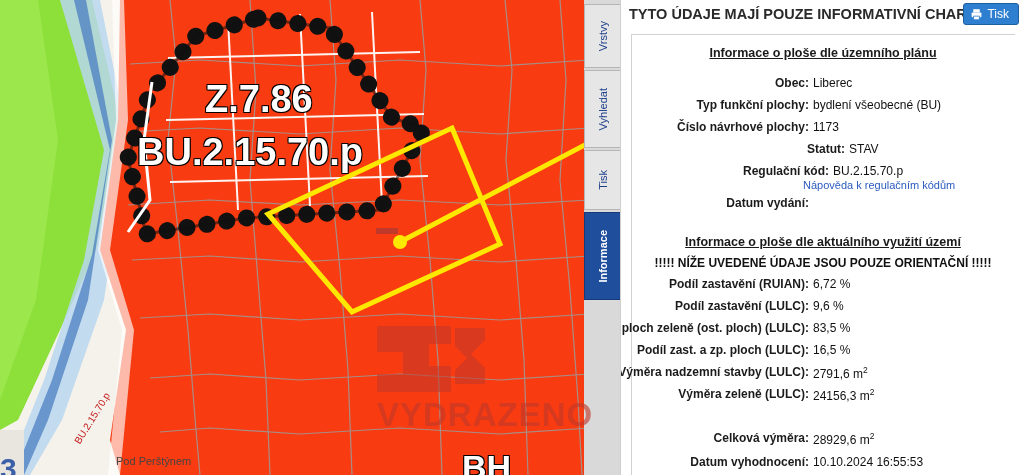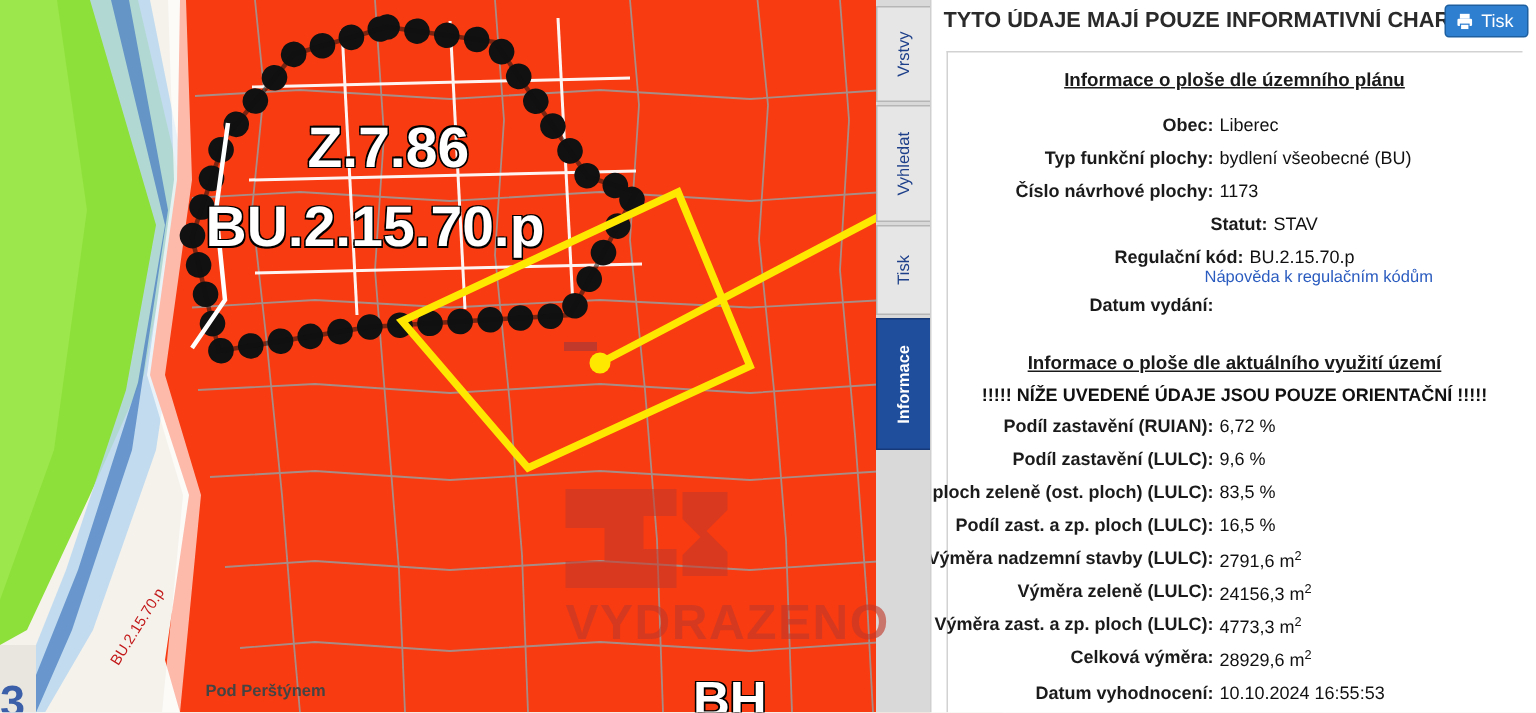--- a/index.html
+++ b/index.html
@@ -29,21 +29,21 @@
     font-family:"Liberation Sans", sans-serif;
     text-shadow:-1px -1px 0 #000,1px -1px 0 #000,-1px 1px 0 #000,1px 1px 0 #000;
     white-space:nowrap;
   }
   #lbl-z786{left:205px;top:78px;font-size:38px;}
   #lbl-bu{left:137px;top:131px;font-size:38px;}
   #lbl-bottom{left:462px;top:448px;font-size:34px;color:#ffffff;}
   #lbl-bl{left:0px;top:452px;font-size:30px;color:#3b5fa8;text-shadow:none;font-weight:bold;}
   #lbl-small1{left:72px;top:440px;font-size:10px;color:#c21a1a;text-shadow:none;font-weight:normal;
     transform:rotate(-58deg);transform-origin:left top;}
-  #lbl-small2{left:137px;top:455px;font-size:11px;color:#444;text-shadow:none;font-weight:bold;}
+  #lbl-small2{left:116px;top:455px;font-size:11px;color:#444;text-shadow:none;font-weight:normal;}
 
   
   #tabs{position:absolute;left:584px;top:0;width:36px;height:475px;background:#d9d9d9;}
   .vtab{
     position:absolute;left:0;width:36px;
     background:#e6e6e6;border:1px solid #b6b6b6;border-right:none;
     color:#1d3f8a;font-size:11px;
     display:flex;align-items:center;justify-content:center;
     cursor:pointer;
   }
@@ -260,24 +260,20 @@
       <span class="v">16,5 %</span>
     </div>
     <div class="row" style="top:365px;">
       <span class="k">Výměra nadzemní stavby (LULC):</span>
       <span class="v"><span>2791,6 m</span><span class="sup">2</span></span>
     </div>
     <div class="row" style="top:387px;">
       <span class="k">Výměra zeleně (LULC):</span>
       <span class="v"><span>24156,3 m</span><span class="sup">2</span></span>
     </div>
-    <div class="row" style="top:409px;">
-      <span class="k">Výměra zast. a zp. ploch (LULC):</span>
-      <span class="v"><span>4773,3 m</span><span class="sup">2</span></span>
-    </div>
     <div class="row" style="top:431px;">
       <span class="k">Celková výměra:</span>
       <span class="v"><span>28929,6 m</span><span class="sup">2</span></span>
     </div>
     <div class="row" style="top:455px;">
       <span class="k">Datum vyhodnocení:</span>
       <span class="v">10.10.2024 16:55:53</span>
     </div>
   </div>
 

